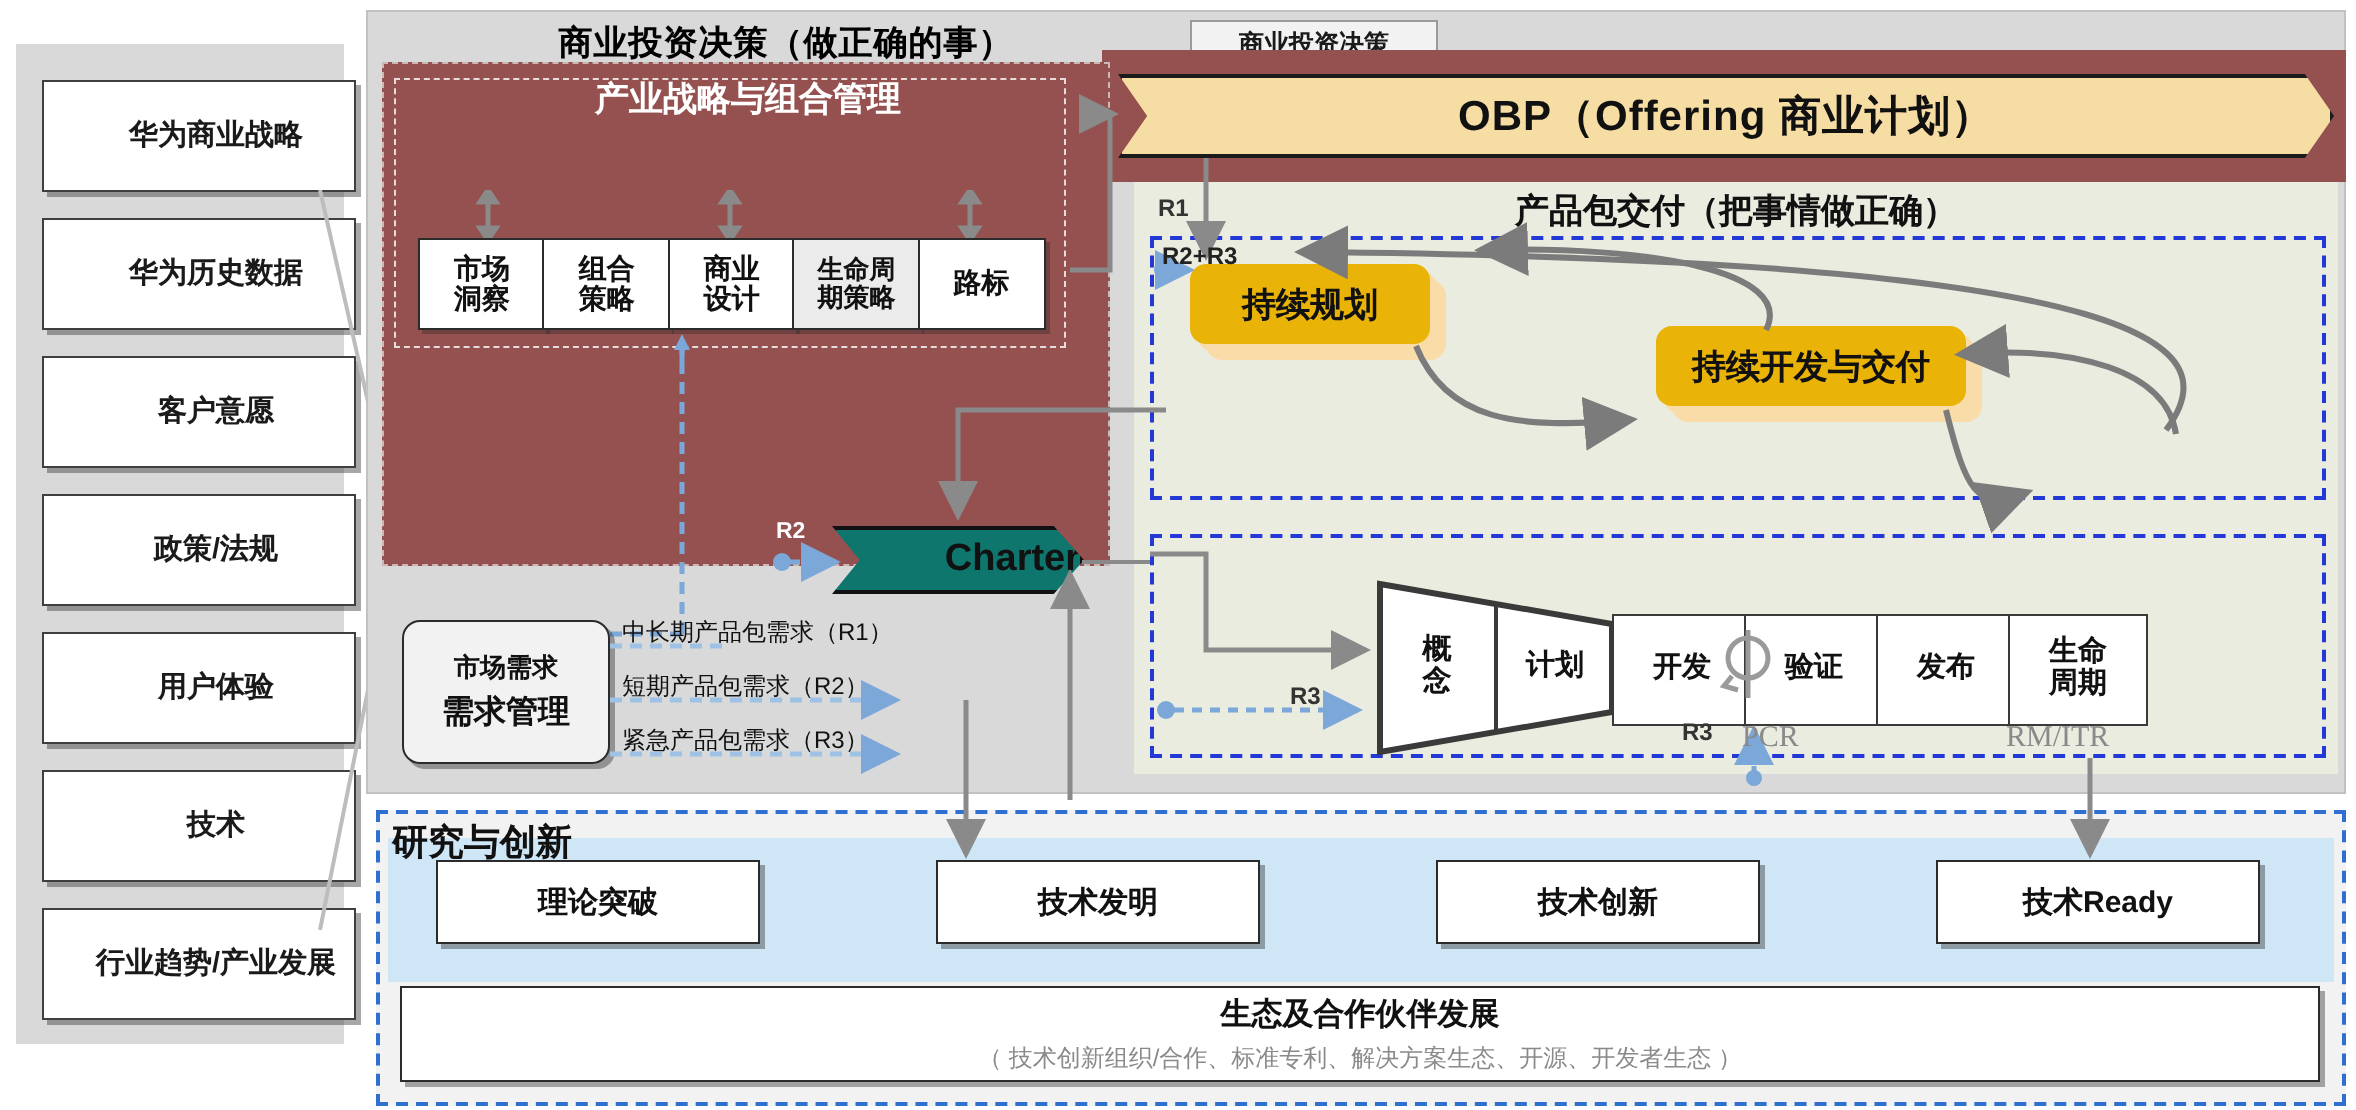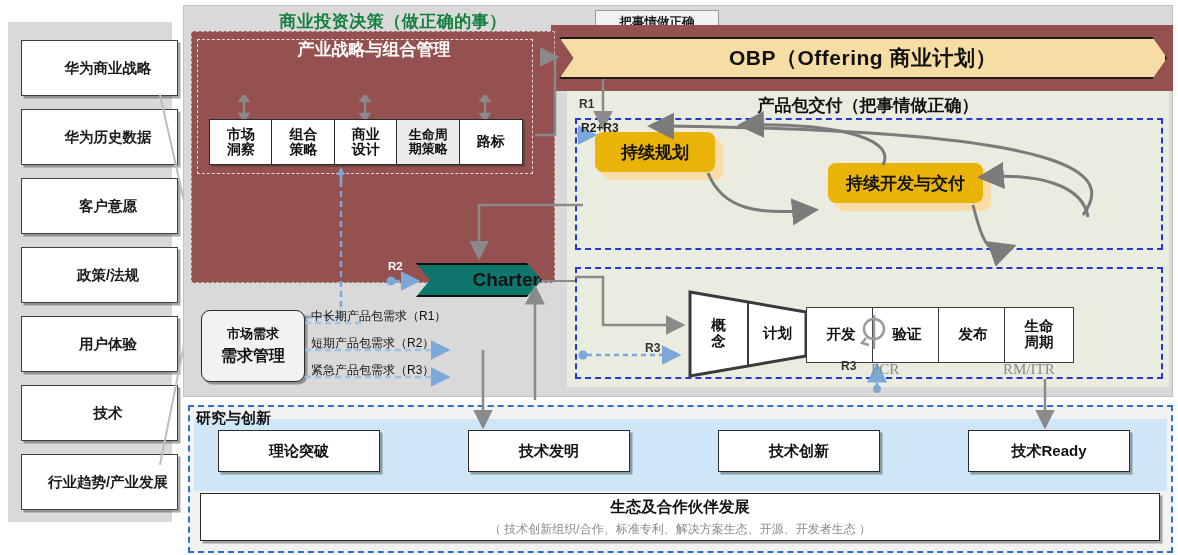--- a/index.html
+++ b/index.html
@@ -17,21 +17,21 @@
   #conn-wedge{left:158px;top:95px;width:40px;height:370px;}
 
   
   #canvas{left:183px;top:5px;width:990px;height:545px;}
   #topgray{left:0px;top:0px;width:990px;height:392px;background:#d9d9d9;
            border:1px solid #c2c2c2;}
 
   
   #title-bar{left:10px;top:3px;width:400px;height:26px;
              display:flex;align-items:center;justify-content:center;
-             font-size:17px;font-weight:800;color:#15803d;letter-spacing:.5px;}
+             font-size:17px;font-weight:800;color:#000000;letter-spacing:.5px;}
   #tab-proc{left:412px;top:5px;width:124px;height:24px;background:#f2f2f2;
             border:1px solid #9a9a9a;display:flex;align-items:center;
             justify-content:center;font-size:12.5px;font-weight:800;color:#1a1a1a;}
 
   #redpanel{left:8px;top:26px;width:364px;height:252px;background:#95514f;
             border:1px dashed #cbb7b5;}
   #red-head{left:0;top:4px;width:364px;height:26px;display:flex;align-items:center;
             justify-content:center;font-size:17px;font-weight:800;color:#fff;}
   #dash-inner{left:14px;top:34px;width:336px;height:135px;border:1.6px dashed #e8dcdb;}
   #sp-bp{left:26px;top:46px;width:312px;height:46px;background:#fff;
@@ -88,21 +88,21 @@
   
   .stg{position:absolute;background:#fff;border:1.8px solid #3a3a3a;
        display:flex;align-items:center;justify-content:center;text-align:center;
        font-size:14.5px;font-weight:700;color:#111;line-height:1.1;}
   #trap{position:absolute;left:505px;top:285px;width:120px;height:88px;}
 
   
   #research{left:5px;top:400px;width:985px;height:148px;border:2.5px dashed #2f6fd0;
             background:#f2f2f2;}
   #blueband{left:11px;top:414px;width:973px;height:72px;background:#cfe6f7;}
-  #res-title{left:13px;top:404px;font-size:15px;font-weight:800;color:#111;}
+  #res-title{left:13px;top:404px;font-size:18px;font-weight:800;color:#111;}
   .tech-box{position:absolute;height:40px;background:#fff;border:1.8px solid #2b2b2b;
             box-shadow:2.5px 2.5px 0 rgba(40,40,40,.4);
             display:flex;align-items:center;justify-content:center;
             font-size:15px;font-weight:800;color:#111;}
   #eco{left:17px;top:488px;width:960px;height:48px;background:#fff;
        border:1.8px solid #2b2b2b;box-shadow:2.5px 2.5px 0 rgba(40,40,40,.4);
        display:flex;flex-direction:column;align-items:center;justify-content:center;}
   #eco .e1{font-size:15.5px;font-weight:800;color:#111;}
   #eco .e2{font-size:12px;color:#8a8a8a;margin-top:3px;}
 
@@ -145,21 +145,21 @@
 
   <div class="abs" id="canvas">
 
     <div class="abs" id="topgray"></div>
 
     <div class="abs" id="title-bar">
       <span>商业投资决策（做正确的事）</span>
     </div>
 
     <div class="abs" id="tab-proc">
-      <span>把事情做正确</span>
+      <span>商业投资决策</span>
     </div>
 
     <div class="abs" id="obp-bg"></div>
 
     <div class="abs" id="redpanel">
       <div class="abs" id="red-head">
         <span>产业战略与组合管理</span>
       </div>
     </div>
     <div class="abs" id="dash-inner"></div>

